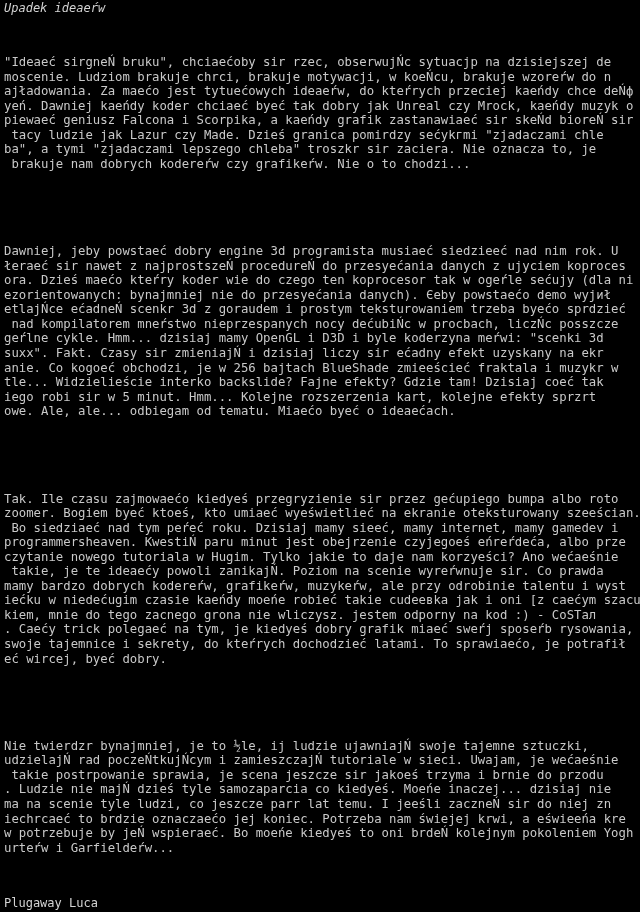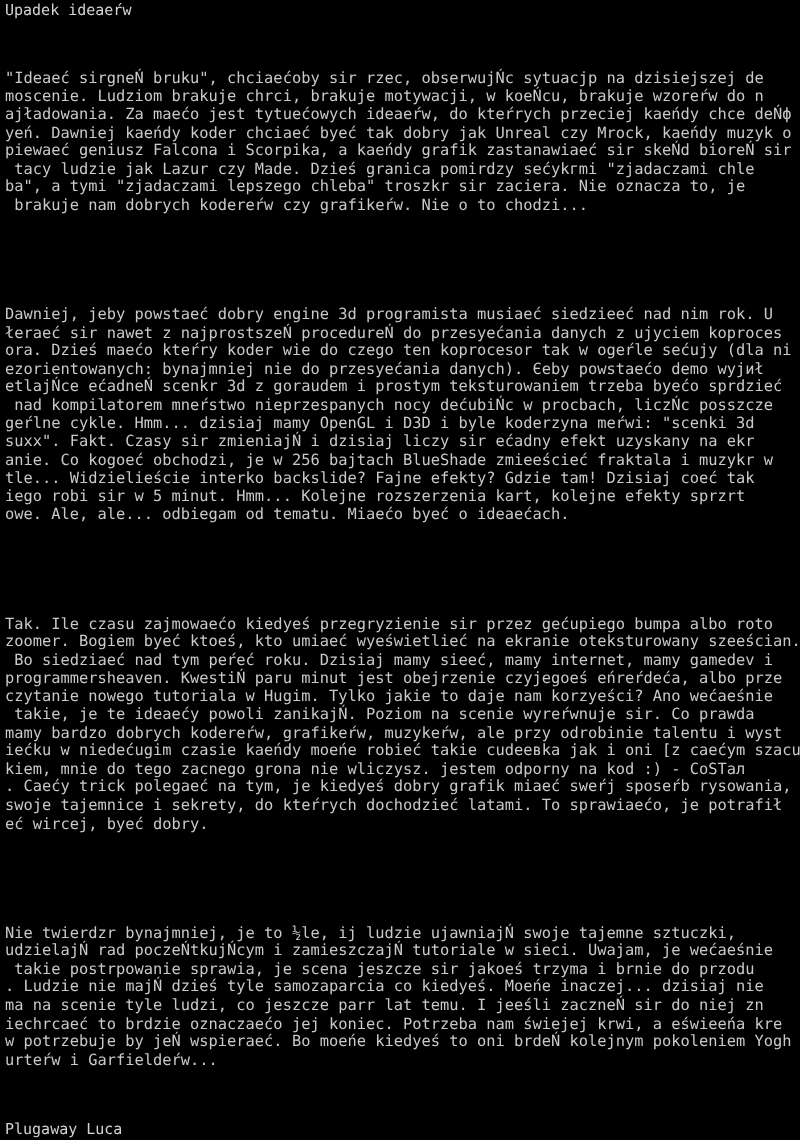--- a/index.html
+++ b/index.html
@@ -25,20 +25,21 @@
     position: absolute;
     top: 0;
     left: 0;
     width: 580px;
     padding: 1px 4px 0 4px;
     box-sizing: border-box;
     font-size: 12px;
     line-height: 14px;
     color: #d4d4d4;
     white-space: pre;
+    font-style: italic;
   }
   .footer-bar {
     position: absolute;
     bottom: 0;
     left: 0;
     width: 592px;
     padding: 0 4px 2px 4px;
     box-sizing: border-box;
     font-size: 12px;
     line-height: 14px;

